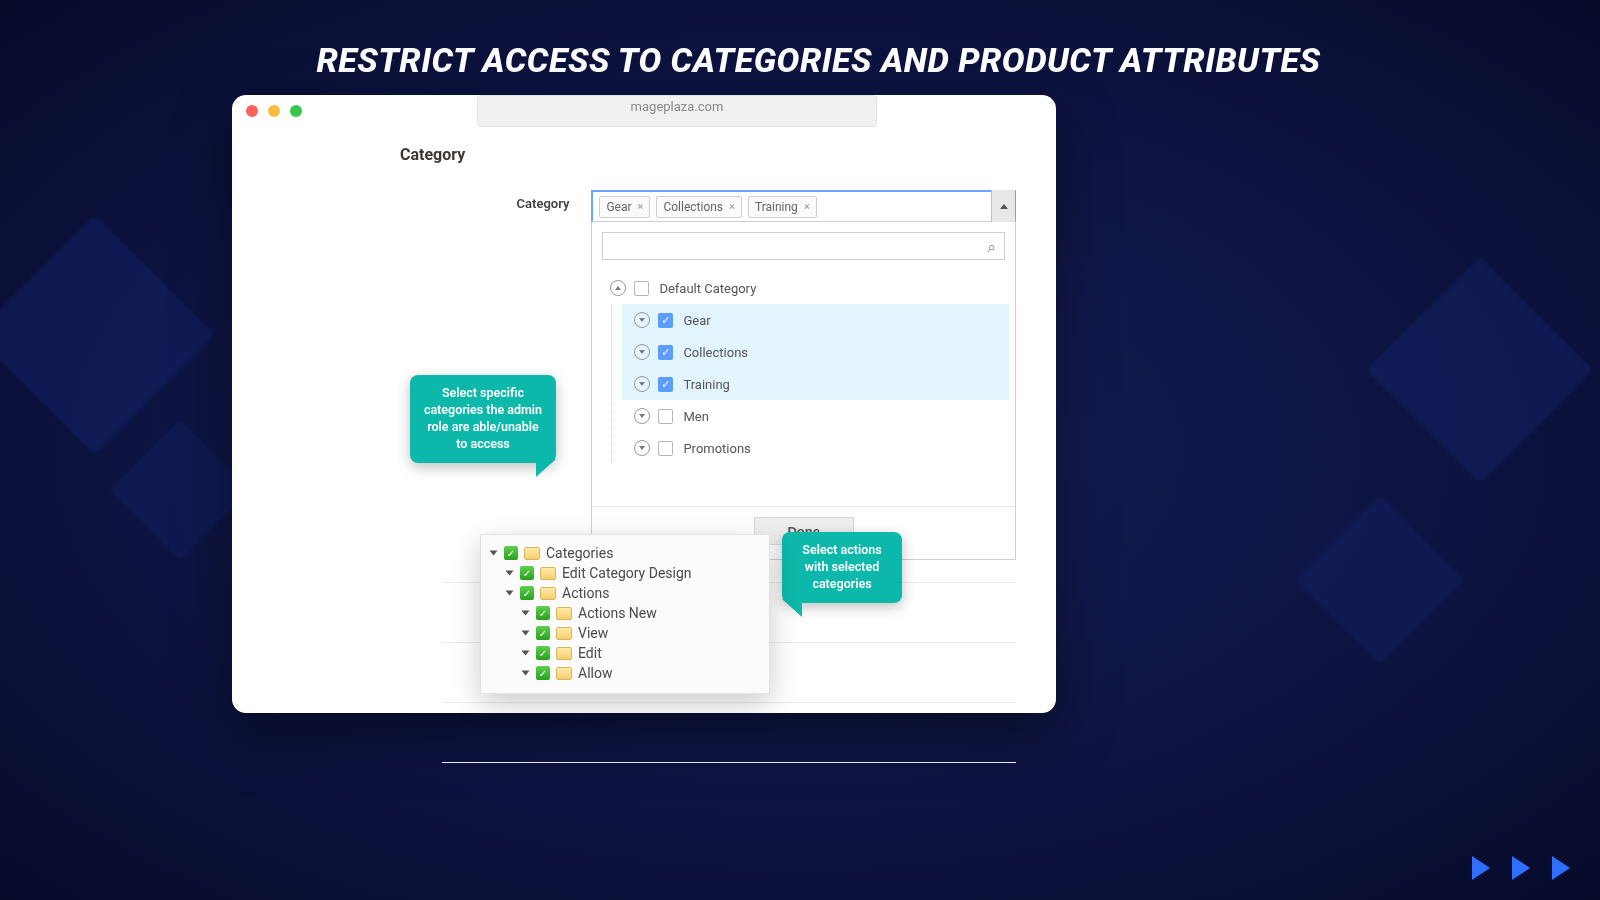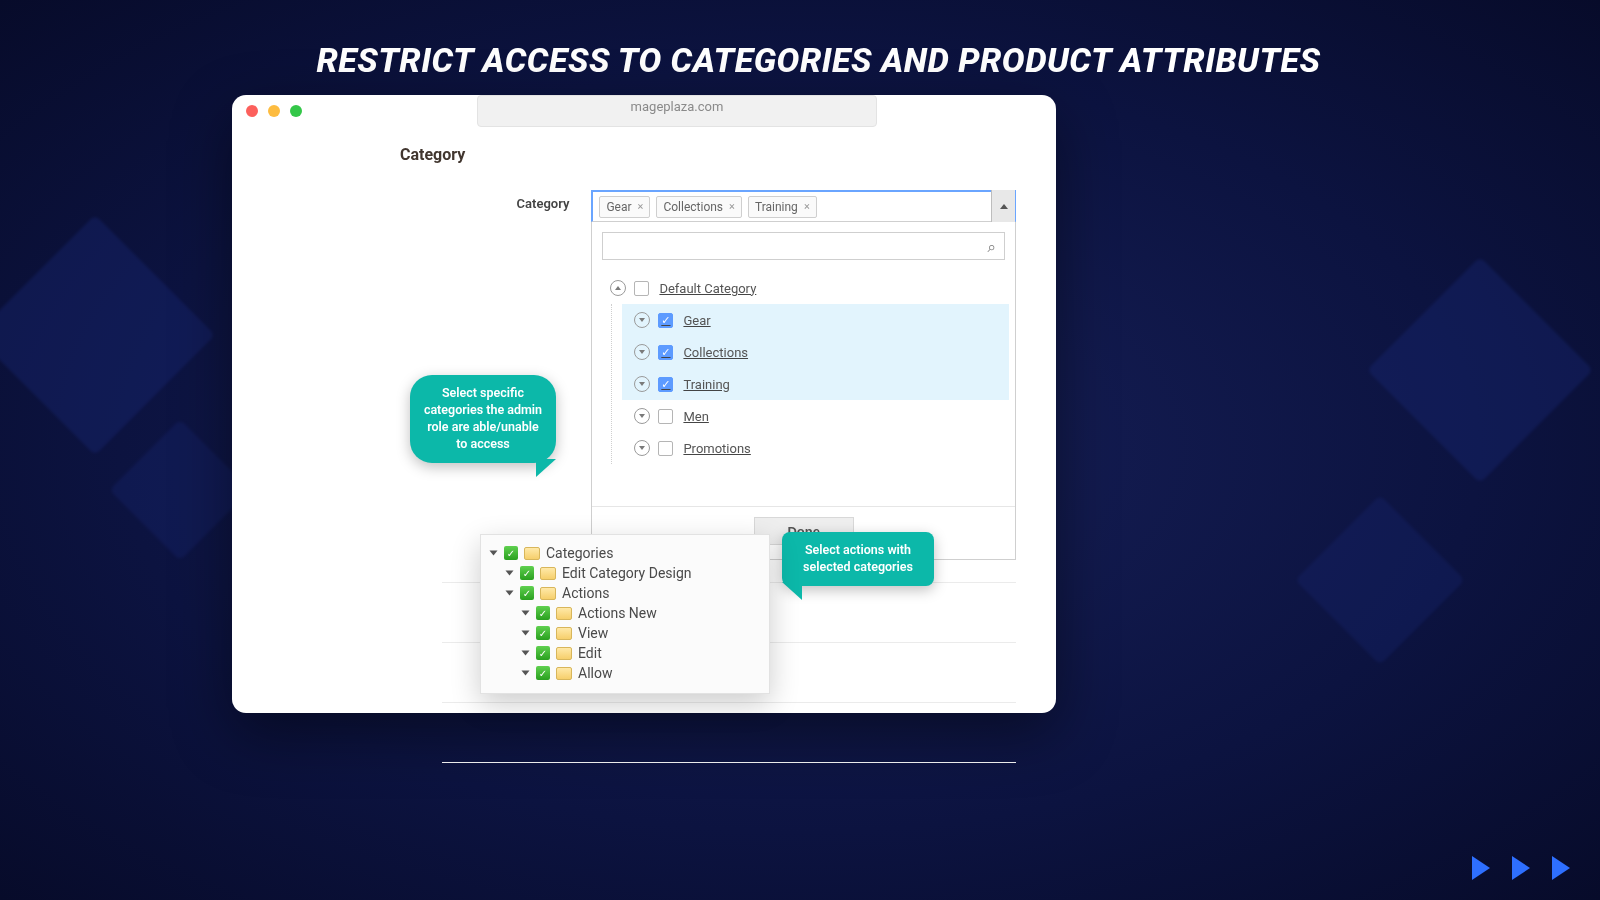--- a/index.html
+++ b/index.html
@@ -38,39 +38,39 @@
   .catfield { width:454px;}
   .tagbox { height:32px; border:2px solid #6aa5ff; border-bottom:1px solid #cfcfcf; display:flex; align-items:center; padding:0 6px; gap:6px; position:relative;}
   .tag { display:flex; align-items:center; gap:6px; border:1px solid #cfcfcf; background:#fafafa; border-radius:2px; font-size:12px; color:#666; padding:3px 6px;}
   .tag .x { color:#999; font-size:11px; cursor:pointer;}
   .tagbox .toggle { position:absolute; right:-1px; top:-2px; bottom:-1px; width:24px; background:#e8e8e8; border-left:1px solid #bdbdbd; display:flex; align-items:center; justify-content:center;}
   .arr-up { width:0;height:0;border-left:4px solid transparent;border-right:4px solid transparent;border-bottom:5px solid #555;}
   .dropdown { border:1px solid #cfcfcf; border-top:none;}
   .searchline { padding:10px 10px 8px 10px;}
   .searchline .sbox { height:28px; border:1px solid #cfcfcf; position:relative;}
   .searchline .sbox .sicon { position:absolute; right:8px; top:5px; color:#777; font-size:15px;}
-  .tree { height:238px; overflow:auto; padding:4px 6px 6px 6px;text-decoration:underline;}
+  .tree { height:238px; overflow:auto; padding:4px 6px 6px 6px;}
   .trow { display:flex; align-items:center; height:32px; font-size:13px; color:#555;}
   .trow.sel { background:#e2f4fd; }
   .trow .spacer{ width:12px;}
   .circ { width:16px;height:16px;border:1.5px solid #9a9a9a;border-radius:50%;display:flex;align-items:center;justify-content:center;margin-right:8px; flex:0 0 auto;}
   .circ.up::before{content:'';width:0;height:0;border-left:3.5px solid transparent;border-right:3.5px solid transparent;border-bottom:4.5px solid #7a7a7a;}
   .circ.dn::before{content:'';width:0;height:0;border-left:3.5px solid transparent;border-right:3.5px solid transparent;border-top:4.5px solid #7a7a7a;}
   .ck { width:15px;height:15px;border:1px solid #b5b5b5;border-radius:2px;margin-right:10px;display:flex;align-items:center;justify-content:center;font-size:11px;color:#fff;}
   .ck.on { background:#5d9bff;border-color:#5d9bff;}
   .dotted { border-left:1px dotted #cfcfcf; margin-left:13px; padding-left:10px;}
   .done-row { padding:10px 0 14px 0; border-top:1px solid #e6e6e6; display:flex; justify-content:center;}
   .done-btn { width:100px; height:28px; background:#eee; border:1px solid #d8d8d8; color:#555; font-size:13px; font-weight:600;}
   .divline { border-top:1px solid #ebebeb; margin-left:170px; margin-right:0; height:60px;}
 
   
   .bubble { position:absolute; background:#0cb8a9; color:#fff; font-size:12.5px; font-weight:600; text-align:center; line-height:1.35; border-radius:8px; padding:10px 12px; width:146px; box-shadow:0 4px 14px rgba(0,0,0,.25);}
-  .bubble.left { top:375px; left:410px;border-radius:22px;}
+  .bubble.left { top:375px; left:410px;}
   .bubble.left::after{content:'';position:absolute;right:-0px;bottom:-14px;width:0;height:0;border-left:20px solid #0cb8a9;border-bottom:18px solid transparent;}
-  .bubble.right { top:532px; left:782px; width:152px;}
+  .bubble.right { top:532px; left:782px; width:120px;}
   .bubble.right::after{content:'';position:absolute;left:-0px;bottom:-14px;width:0;height:0;border-right:20px solid #0cb8a9;border-bottom:18px solid transparent;}
 
   
   .popout { position:absolute; top:534px; left:480px; width:290px; background:#fbfbfb; border:1px solid #e2e2e2; box-shadow:0 10px 28px rgba(0,0,0,.2); padding:8px 10px 10px 10px; font-size:14px; color:#4a4a4a;}
   .popout ul { list-style:none;}
   .popout li { display:flex; align-items:center; gap:6px; height:20px;}
   .ptri { width:0;height:0;border-top:4px solid transparent;border-bottom:4px solid transparent;border-left:5px solid #555; transform:rotate(90deg); margin-right:2px;}
   .pck { width:14px;height:14px;border-radius:2px;background:linear-gradient(#5fd04f,#2aa01f);display:flex;align-items:center;justify-content:center;color:#fff;font-size:10px;}
   .pfolder { width:16px;height:13px;background:linear-gradient(#ffe9a8,#f6cf6c);border:1px solid #d8b65b;border-radius:2px;}
   .ind1{padding-left:16px;} .ind2{padding-left:32px;}

